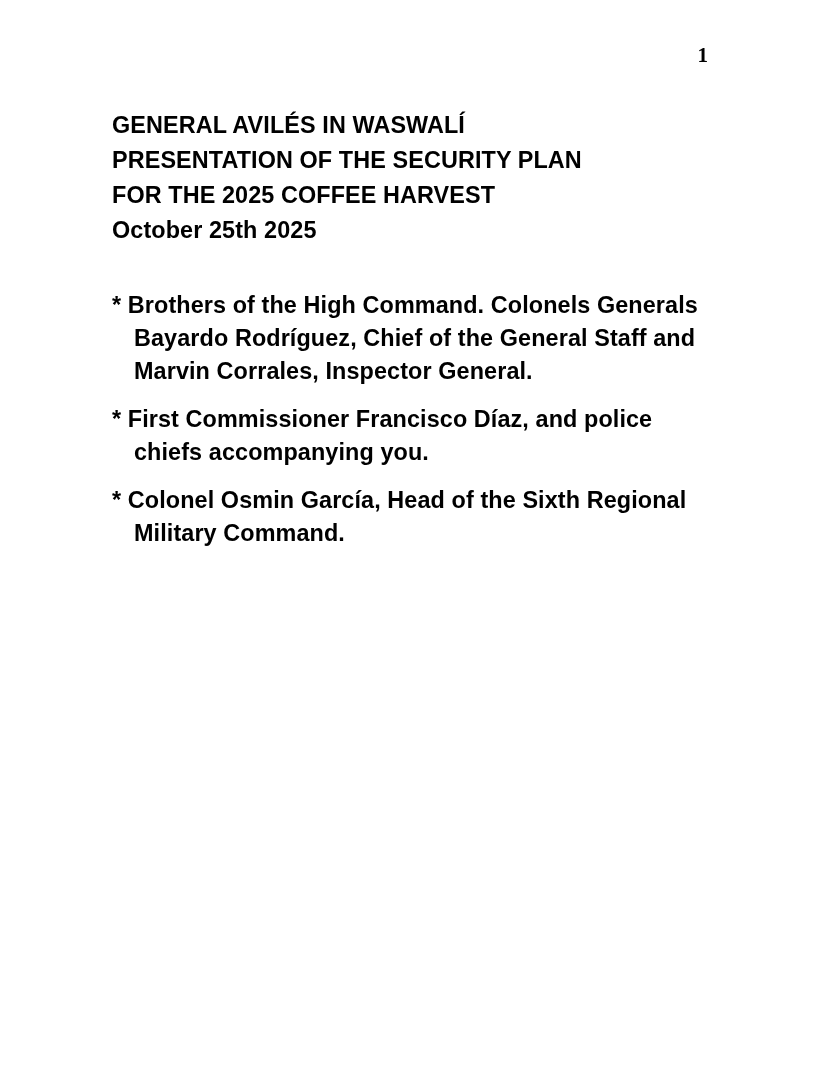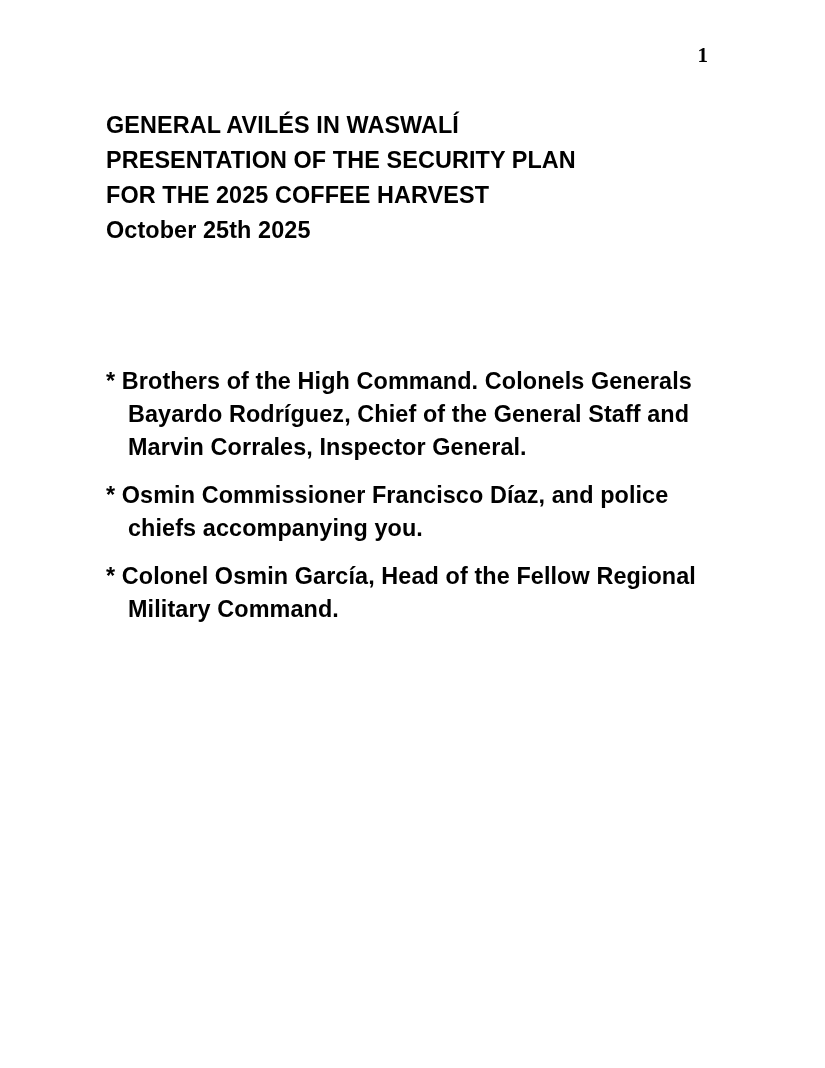--- a/index.html
+++ b/index.html
@@ -21,34 +21,34 @@
     top: 45px;
     right: 117px;
     font-family: "Liberation Serif", serif;
     font-weight: 700;
     font-size: 21px;
     line-height: 21px;
     color: #000000;
   }
   .content {
     position: absolute;
-    left: 106px;
+    left: 112px;
     top: 108px;
     width: 700px;
   }
   .doc-title {
     margin: 0;
     font-size: 23.4px;
     font-weight: 700;
     line-height: 35px;
     white-space: pre-line;
     letter-spacing: 0.1px;
   }
   .salutations {
-    margin-top: 117px;
+    margin-top: 41px;
   }
   .salutation {
     margin: 0 0 15px 0;
     font-size: 23.4px;
     font-weight: 700;
     line-height: 33px;
     white-space: pre-line;
     padding-left: 22px;
     text-indent: -22px;
     letter-spacing: 0.1px;
@@ -61,19 +61,19 @@
   <div class="page-number">1</div>
   <div class="content">
     <h1 class="doc-title">GENERAL AVILÉS IN WASWALÍ
 PRESENTATION OF THE SECURITY PLAN
 FOR THE 2025 COFFEE HARVEST
 October 25th 2025</h1>
     <div class="salutations">
         <p class="salutation">* Brothers of the High Command. Colonels Generals
 Bayardo Rodríguez, Chief of the General Staff and
 Marvin Corrales, Inspector General.</p>
-        <p class="salutation">* Osmin Commissioner Francisco Díaz, and police
+        <p class="salutation">* First Commissioner Francisco Díaz, and police
 chiefs accompanying you.</p>
-        <p class="salutation">* Colonel Osmin García, Head of the Fellow Regional
+        <p class="salutation">* Colonel Osmin García, Head of the Sixth Regional
 Military Command.</p>
       </div>
   </div>
 </div>
 
 </body></html>

